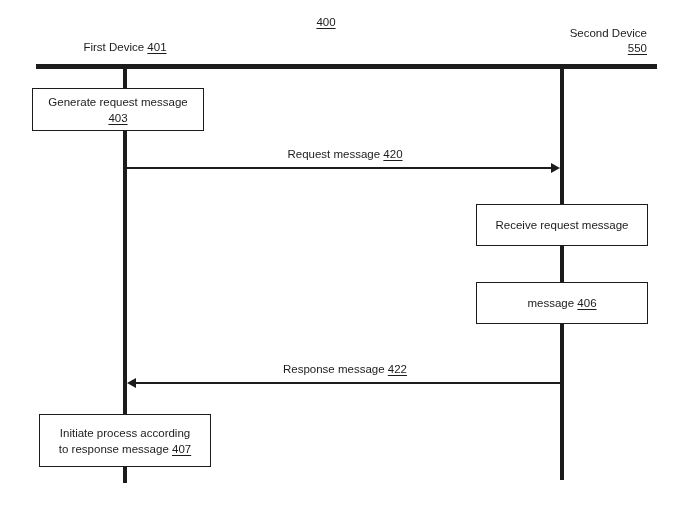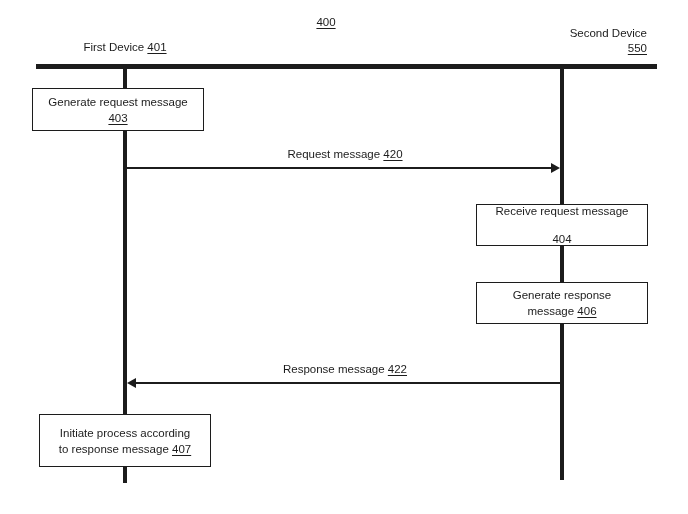--- a/index.html
+++ b/index.html
@@ -103,25 +103,23 @@
     <span class="u">422</span>
   </div>
 
   <div class="abs pbox box-403">
     <div>Generate request message</div>
     <div><span class="u">403</span></div>
   </div>
 
   <div class="abs pbox box-404">
     <div>Receive request message</div>
-    <div><span class="u">404</span></div>
   </div>
 
   <div class="abs pbox box-406">
-    <div>Generate response</div>
     <div>
       <span>message</span>
       <span class="u">406</span>
     </div>
   </div>
 
   <div class="abs pbox box-407">
     <div>Initiate process according</div>
     <div>
       <span>to response message</span>

